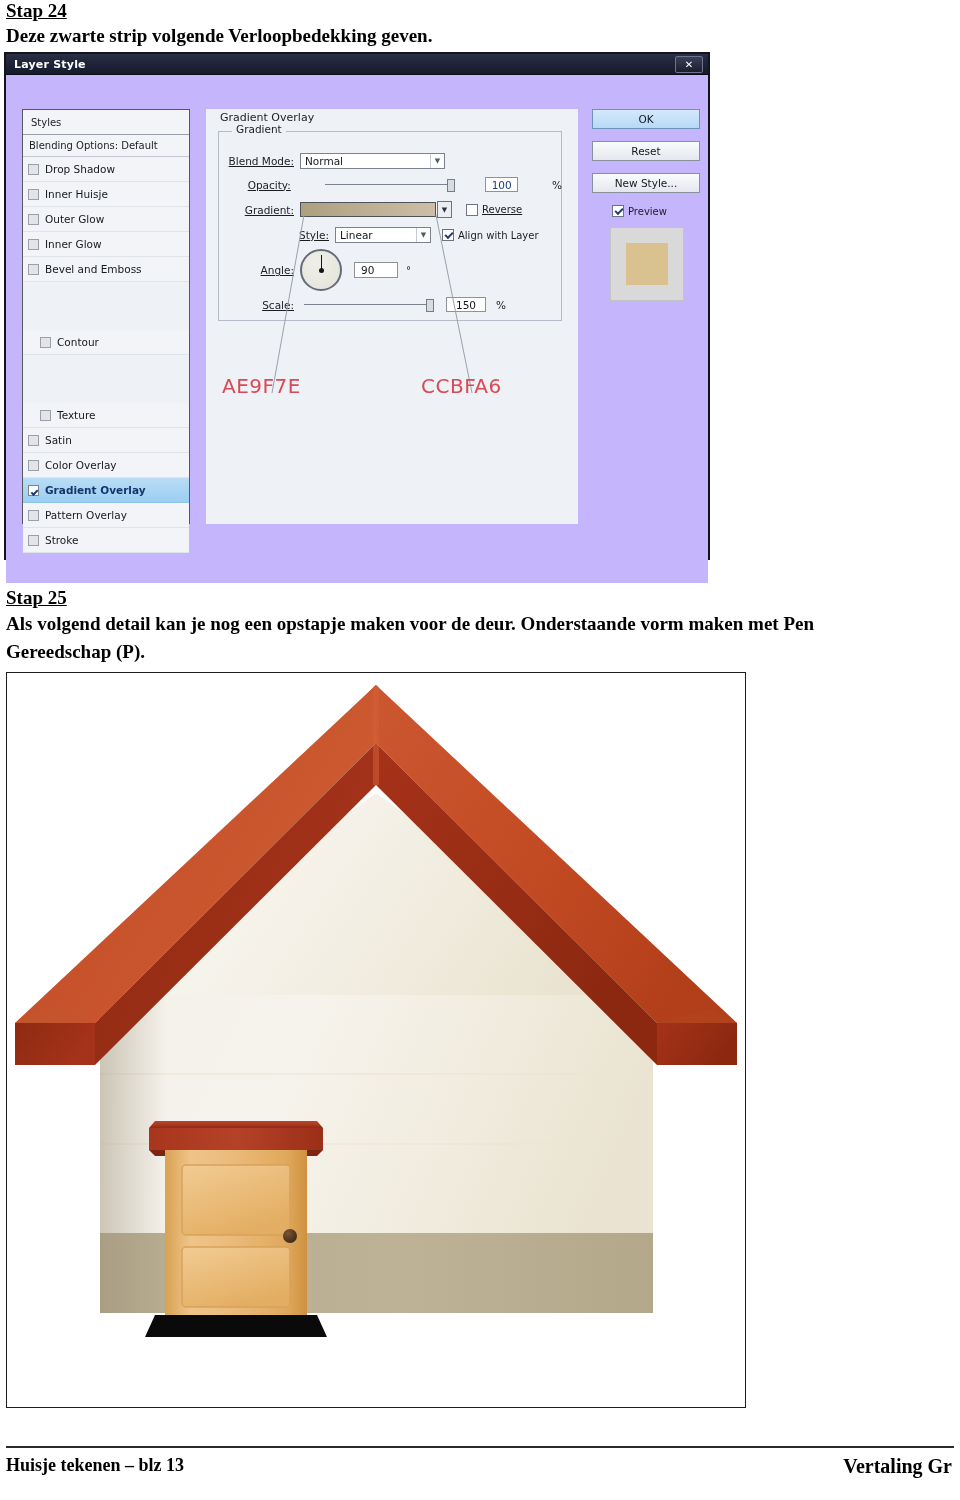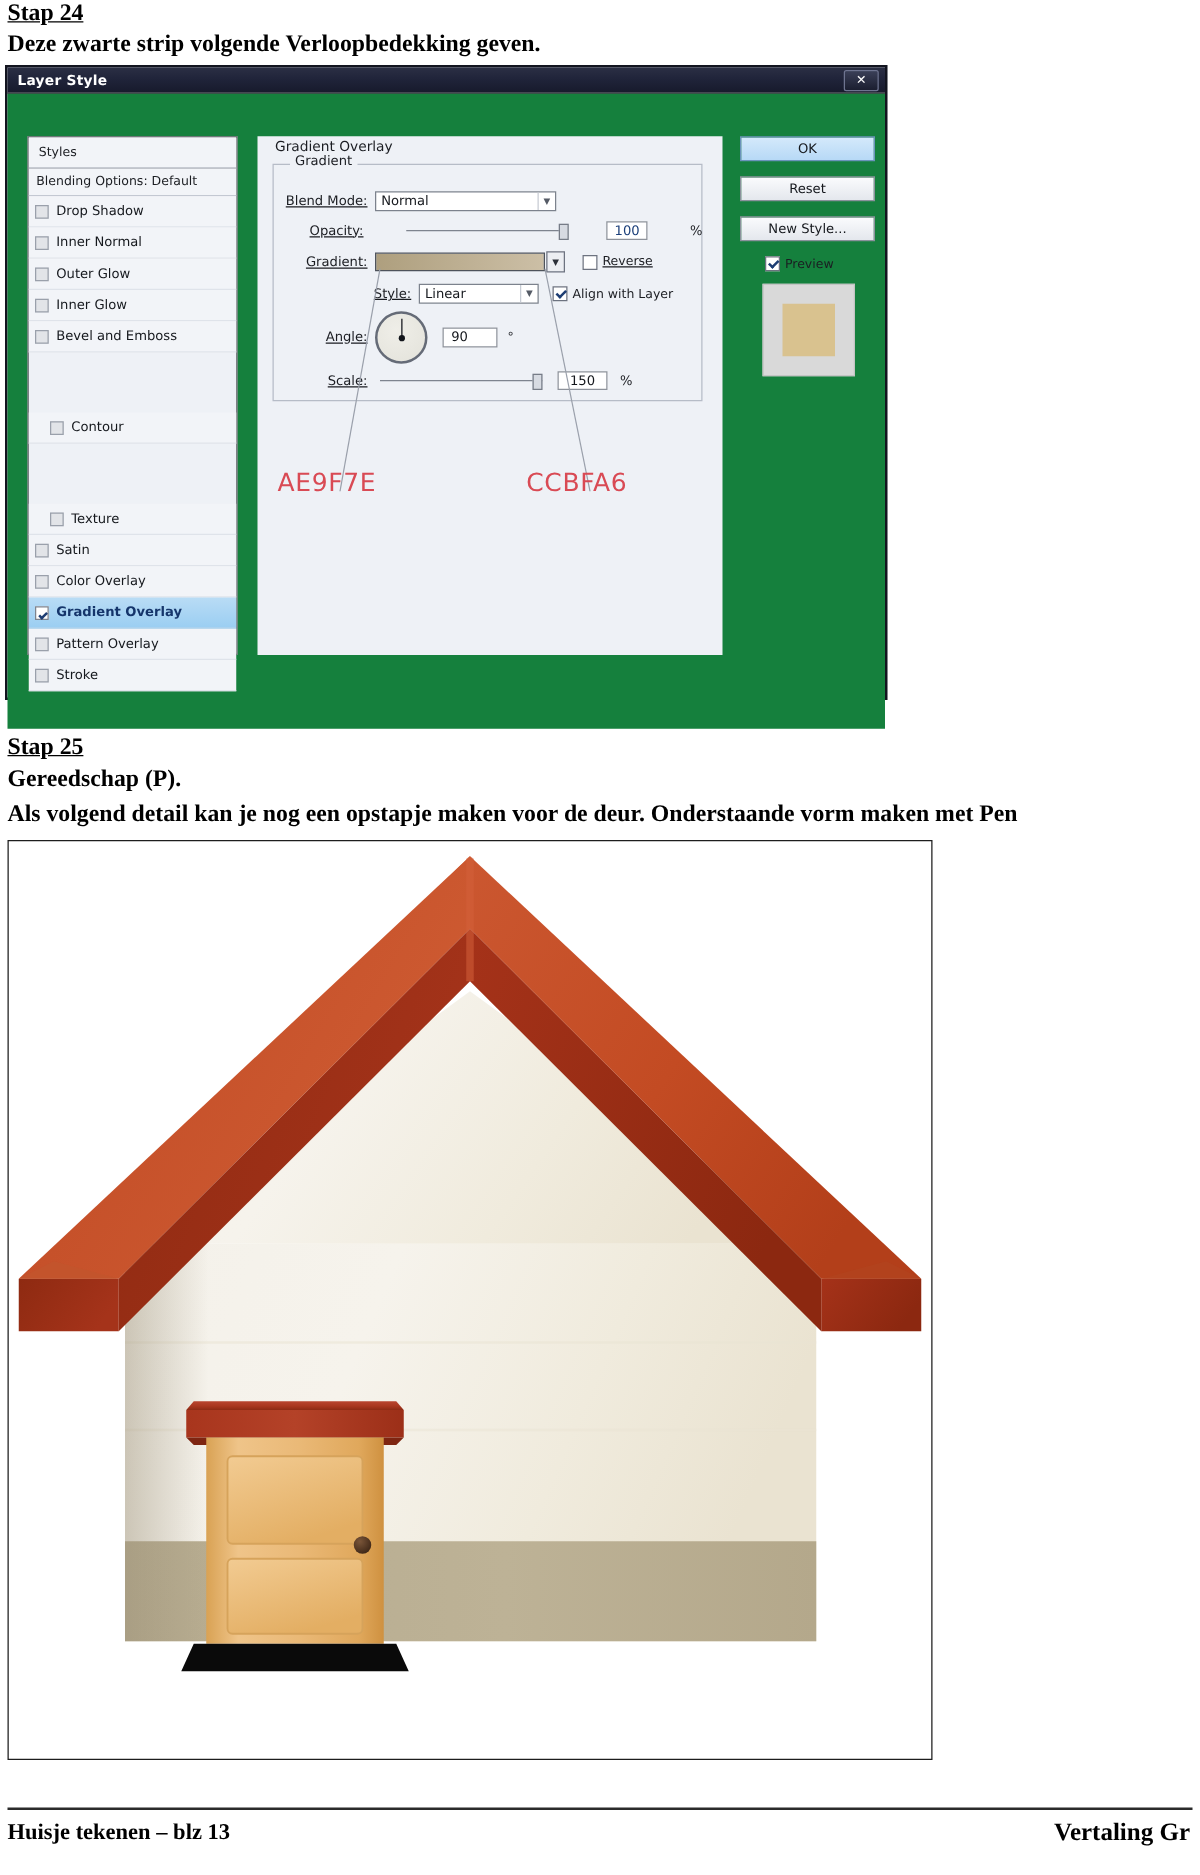--- a/index.html
+++ b/index.html
@@ -58,21 +58,21 @@
   .ps-close{
     position:absolute;right:5px;top:2px;
     width:26px;height:15px;
     background:linear-gradient(to bottom,#3a3f57,#1b1e30);
     border:1px solid #6e7490;
     border-radius:2px;
     color:#fff;font-size:10px;font-weight:700;
     display:flex;align-items:center;justify-content:center;
     cursor:pointer;
   }
-  .ps-body{position:relative;height:508px;background:#15803d;}
+  .ps-body{position:relative;height:508px;background:#c4b5fd;}
 
   
   .fx-list{
     position:absolute;left:16px;top:34px;width:168px;height:415px;
     background:#eef1f6;
     border:1px solid #56595e;
     box-sizing:border-box;
   }
   .fx-top{
     height:24px;border-bottom:1px solid #9aa0ab;
@@ -286,21 +286,21 @@
         <div class="fx-blend">
           <span>Blending Options: Default</span>
         </div>
         <div id="fx-rows">
             <div class="fx-row">
               <span class="fx-check dim"></span>
               <span class="fx-label">Drop Shadow</span>
             </div>
             <div class="fx-row">
               <span class="fx-check dim"></span>
-              <span class="fx-label">Inner Normal</span>
+              <span class="fx-label">Inner Huisje</span>
             </div>
             <div class="fx-row">
               <span class="fx-check dim"></span>
               <span class="fx-label">Outer Glow</span>
             </div>
             <div class="fx-row">
               <span class="fx-check dim"></span>
               <span class="fx-label">Inner Glow</span>
             </div>
             <div class="fx-row">
@@ -427,22 +427,22 @@
       </div>
 
     </div>
   </div>
 
   <div class="hexlabel" style="left: 222px; top: 374px; color: rgb(217, 74, 84);">AE9F7E</div>
   <div class="hexlabel" style="left: 421px; top: 374px; color: rgb(217, 74, 84);">CCBFA6</div>
 
   <div id="stap25-block">
     <div class="step-heading">Stap 25</div>
+    <div class="body-text">Als volgend detail kan je nog een opstapje maken voor de deur. Onderstaande vorm maken met Pen</div>
     <div class="body-text">Gereedschap (P).</div>
-    <div class="body-text">Als volgend detail kan je nog een opstapje maken voor de deur. Onderstaande vorm maken met Pen</div>
   </div>
 
   <div class="house-frame">
     <svg width="738" height="734" viewBox="0 0 738 734">
       <defs>
         <linearGradient id="wallGrad" x1="0" y1="0" x2="1" y2="0.25">
           <stop offset="0%" stop-color="#f4f1ea"></stop>
           <stop offset="38%" stop-color="#f6f3ec"></stop>
           <stop offset="72%" stop-color="#f0ebdd"></stop>
           <stop offset="100%" stop-color="#eae3d1"></stop>

